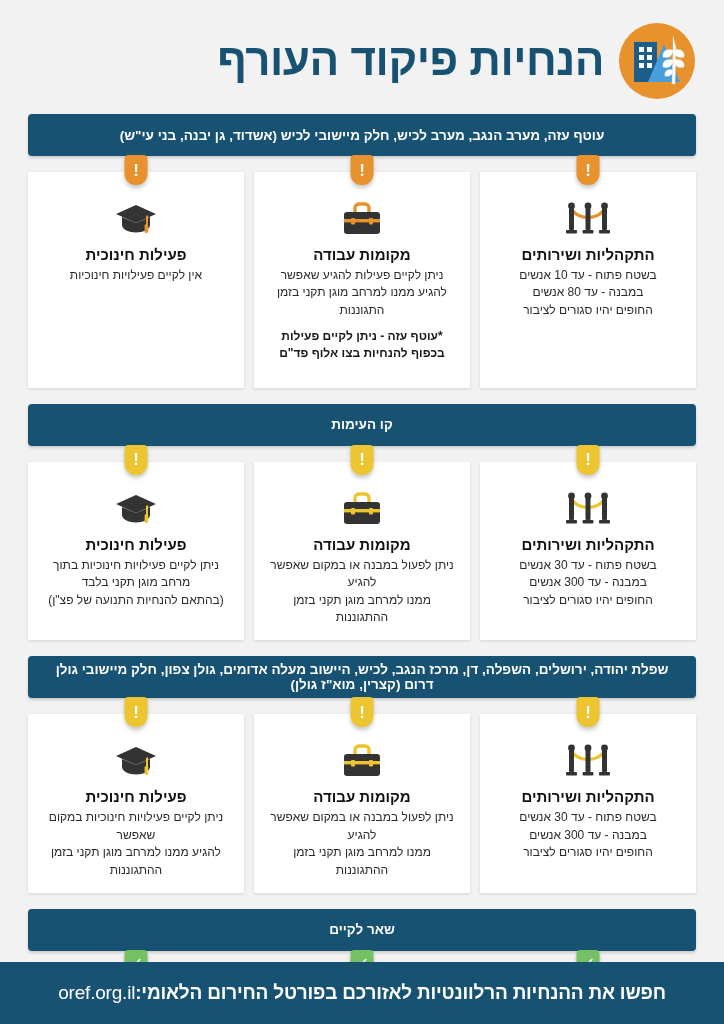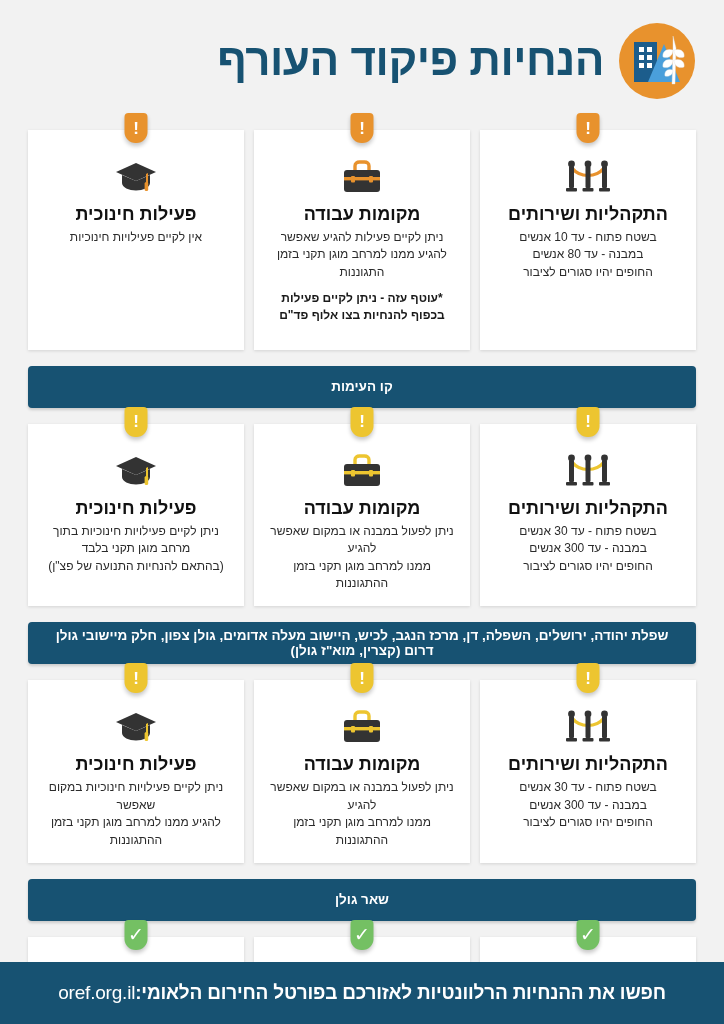--- a/index.html
+++ b/index.html
@@ -68,21 +68,21 @@
     display:flex;align-items:center;justify-content:center;
     color:#fff;font-size:17px;font-weight:bold;line-height:1;
     box-shadow:0 3px 4px rgba(0,0,0,.22);
   }
   .badge.orange{background:#e8922d;}
   .badge.yellow{background:#edc530;}
   .badge.green{background:#74c063;}
   .badge .chk{font-size:19px;}
 
   .icon{height:40px;display:flex;align-items:flex-end;justify-content:center;margin-bottom:8px;}
-  .card-title{font-size:18px;font-weight:bold;margin:0 0 4px 0;color:#111;}
+  .card-title{font-size:15px;font-weight:bold;margin:0 0 4px 0;color:#111;}
   .card-desc{font-size:12px;line-height:1.45;color:#2b2b2b;margin:0;}
   .card-note{font-size:12px;font-weight:bold;line-height:1.4;color:#1a1a1a;margin-top:9px;}
 
   
   .footer{
     position:absolute;left:0;right:0;bottom:0;
     height:62px;background:#175272;
     display:flex;align-items:center;justify-content:center;
     color:#ffffff;font-size:19px;font-weight:bold;
     letter-spacing:-0.2px;
@@ -119,20 +119,21 @@
       </svg>
     </div>
     <div class="header-text">
       <h1 class="title">הנחיות פיקוד העורף</h1>
     </div>
   </div>
 
   <div class="sections">
 
     <div class="section">
+      <div class="band">עוטף עזה, מערב הנגב, מערב לכיש, חלק מיישובי לכיש (אשדוד, גן יבנה, בני עי"ש)</div>
       <div class="cards">
         <div class="card">
           <div class="badge orange">
               <span>!</span>
             </div>
           <div class="icon">
             <svg width="44" height="40" viewBox="0 0 44 40">
               <path d="M6 12 C14 22 30 22 38 12" stroke="#e8922d" stroke-width="3.2" fill="none"></path>
               <g fill="#333">
                   <rect x="3" y="10" width="5" height="22" rx="1"></rect>
@@ -341,21 +342,21 @@
           <p class="card-title">פעילות חינוכית</p>
           <p class="card-desc">
             <span>ניתן לקיים פעילויות חינוכיות במקום שאפשר</span><br>
             <span>להגיע ממנו למרחב מוגן תקני בזמן ההתגוננות</span>
           </p>
         </div>
       </div>
     </div>
 
     <div class="section">
-      <div class="band">שאר גולן</div>
+      <div class="band">שאר לקיים</div>
       <div class="cards">
         <div class="card">
           <div class="badge green">
               <span class="chk">✓</span>
             </div>
           <div class="icon">
             <svg width="44" height="40" viewBox="0 0 44 40">
               <path d="M6 12 C14 22 30 22 38 12" stroke="#74c063" stroke-width="3.2" fill="none"></path>
               <g fill="#333">
                   <rect x="3" y="10" width="5" height="22" rx="1"></rect>

